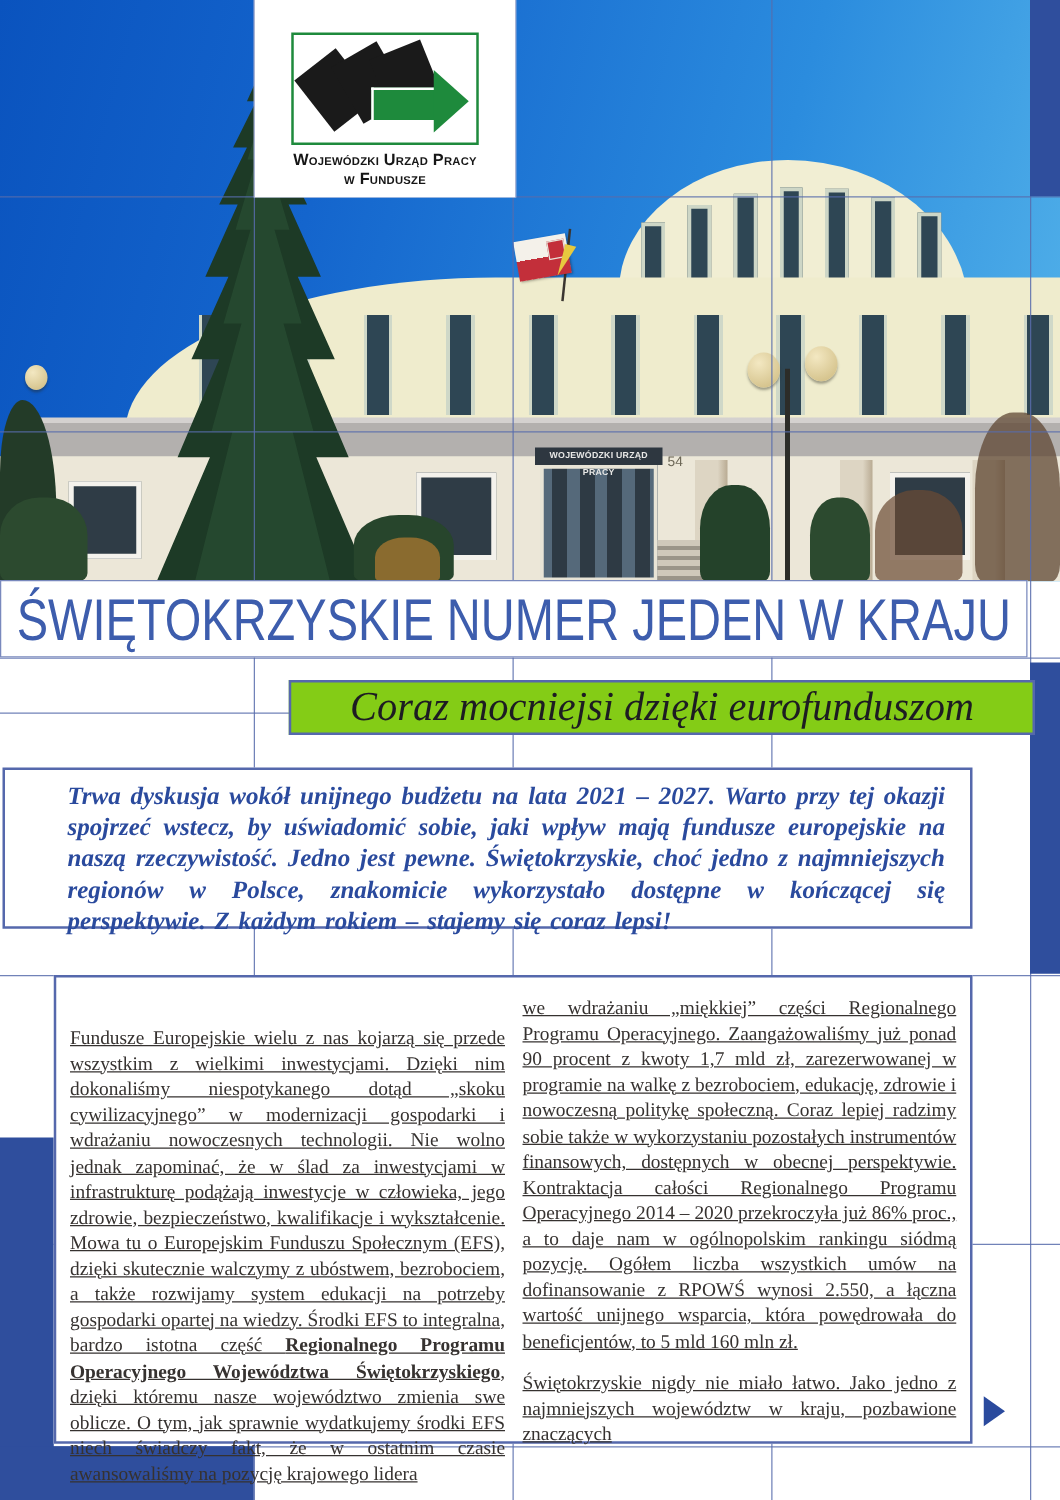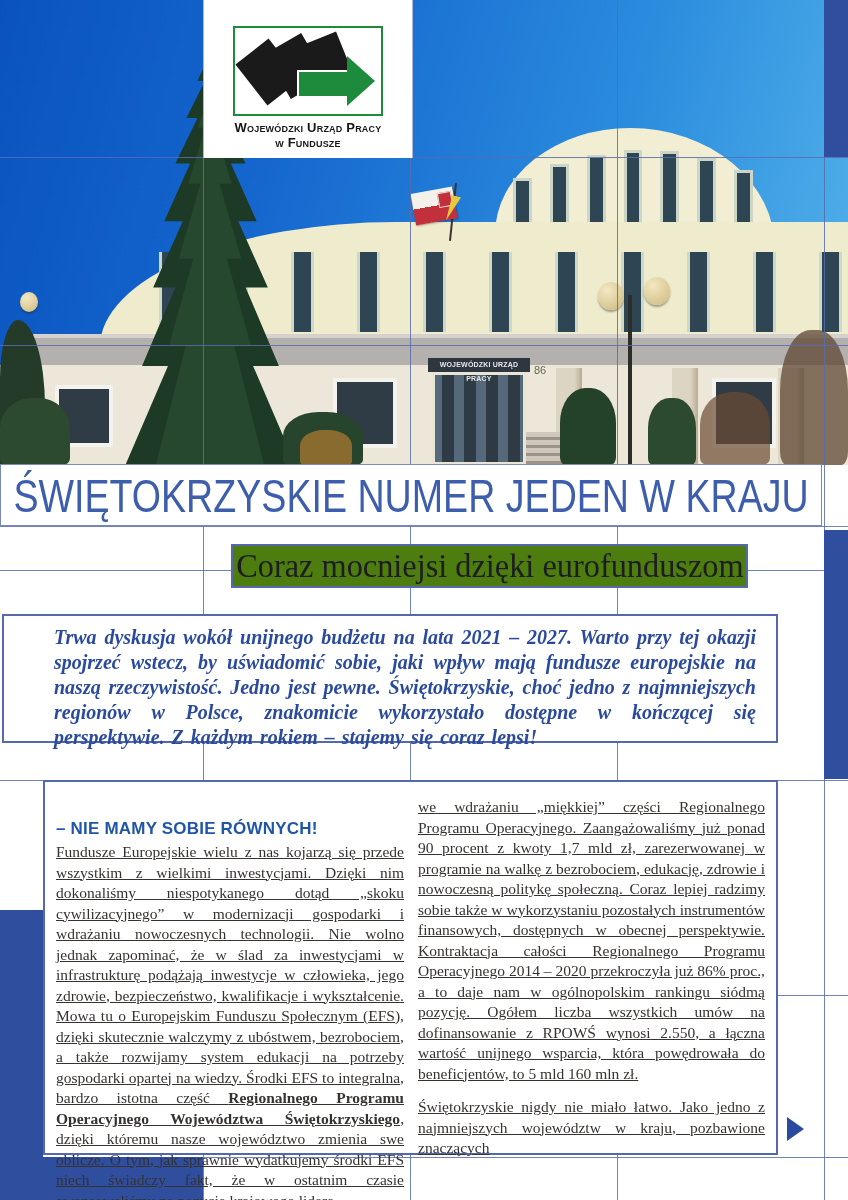--- a/index.html
+++ b/index.html
@@ -75,22 +75,22 @@
       font-family:"Liberation Sans",sans-serif;font-weight:bold;font-variant:small-caps;
       font-size:13px;line-height:15px;letter-spacing:.2px;}
 
   
   .headline-band{position:absolute;left:0;top:464px;width:822px;height:62px;background:#fff;
       border:1px solid rgba(88,108,172,.8);box-sizing:border-box;display:flex;align-items:center;justify-content:center;}
   .headline-band h1{margin:0;font-family:"Liberation Sans",sans-serif;font-weight:400;
       font-size:47px;color:#3d5dad;white-space:nowrap;transform:scaleX(.8);letter-spacing:0;}
 
   
-  .subhead-box{position:absolute;left:231px;top:544px;width:517px;height:44px;background:#4d7c0f;
-      border:2px solid #5568ac;box-sizing:border-box;display:flex;align-items:center;justify-content:center;}
+  .subhead-box{position:absolute;left:231px;top:544px;width:597px;height:44px;background:#84cc16;
+      border:2px solid #5568ac;box-sizing:border-box;display:flex;align-items:center;justify-content:center;font-style:italic;}
   .subhead-box h2{margin:0;font-family:"Liberation Serif",serif;font-weight:400;
       font-size:33px;color:#1d1c22;white-space:nowrap;transform:scaleX(.98);}
 
   
   .intro-box{position:absolute;left:2px;top:614px;width:776px;height:129px;background:#fff;
       border:2px solid #5568ac;box-sizing:border-box;padding:9px 20px 0 50px;}
   .intro-box p{margin:0;font-family:"Liberation Serif",serif;font-style:italic;font-weight:bold;
       font-size:20px;line-height:25px;color:#2a4a9d;text-align:justify;word-spacing:2px;}
 
   
@@ -132,21 +132,21 @@
     <div class="lower-wall"></div>
     <div class="pillar" style="left:556px;"></div>
     <div class="pillar" style="left:672px;"></div>
     <div class="pillar" style="left:778px;"></div>
     <div class="low-win" style="left:55px;top:385px;width:50px;height:54px;"></div>
     <div class="low-win" style="left:333px;top:378px;width:56px;height:62px;"></div>
     <div class="low-win" style="left:712px;top:378px;width:56px;height:62px;"></div>
     <div class="entrance"></div>
     <div class="entrance-frame"></div>
     <div class="door-sign">WOJEWÓDZKI URZĄD PRACY</div>
-    <div class="house-number">86</div>
+    <div class="house-number">54</div>
     <div class="steps"></div>
     <div class="flagpole"></div>
     <div class="flag"></div>
     <div class="flag-emblem"></div>
     <div class="pennant"></div>
     <div class="dark-trees-left"></div>
     <div class="spruce"></div>
     <div class="spruce2"></div>
     <div class="bush" style="left:0px;top:398px;width:70px;height:67px;background:#2c4a2f;"></div>
     <div class="bush" style="left:283px;top:412px;width:80px;height:53px;background:#27452c;"></div>
@@ -201,21 +201,20 @@
   </div>
 
   <div class="intro-box">
     <p>Trwa dyskusja wokół unijnego budżetu na lata 2021 – 2027. Warto przy tej okazji spojrzeć wstecz, by uświadomić sobie, jaki wpływ mają fundusze europejskie na naszą rzeczywistość. Jedno jest pewne. Świętokrzyskie, choć jedno z najmniejszych regionów w Polsce, znakomicie wykorzystało dostępne w kończącej się perspektywie. Z każdym rokiem – stajemy się coraz lepsi!</p>
   </div>
 
   <div class="main-box">
     <div class="col left">
       <h3>
         <br>
-        <span>– NIE MAMY SOBIE RÓWNYCH!</span>
       </h3>
       <p><span>Fundusze Europejskie wielu z nas kojarzą się przede wszystkim z wielkimi inwestycjami. Dzięki nim dokonaliśmy niespotykanego dotąd „skoku cywilizacyjnego” w modernizacji gospodarki i wdrażaniu nowoczesnych technologii. Nie wolno jednak zapominać, że w ślad za inwestycjami w infrastrukturę podążają inwestycje w człowieka, jego zdrowie, bezpieczeństwo, kwalifikacje i wykształcenie. Mowa tu o Europejskim Funduszu Społecznym (EFS), dzięki skutecznie walczymy z ubóstwem, bezrobociem, a także rozwijamy system edukacji na potrzeby gospodarki opartej na wiedzy. Środki EFS to integralna, bardzo istotna część </span><strong>Regionalnego Programu Operacyjnego Województwa Świętokrzyskiego</strong><span>, dzięki któremu nasze województwo zmienia swe oblicze. O tym, jak sprawnie wydatkujemy środki EFS niech świadczy fakt, że w ostatnim czasie awansowaliśmy na pozycję krajowego lidera</span></p>
     </div>
     <div class="col right">
       <p>we wdrażaniu „miękkiej” części Regionalnego Programu Operacyjnego. Zaangażowaliśmy już ponad 90 procent z kwoty 1,7 mld zł, zarezerwowanej w programie na walkę z bezrobociem, edukację, zdrowie i nowoczesną politykę społeczną. Coraz lepiej radzimy sobie także w wykorzystaniu pozostałych instrumentów finansowych, dostępnych w obecnej perspektywie. Kontraktacja całości Regionalnego Programu Operacyjnego 2014 – 2020 przekroczyła już 86% proc., a to daje nam w ogólnopolskim rankingu siódmą pozycję. Ogółem liczba wszystkich umów na dofinansowanie z RPOWŚ wynosi 2.550, a łączna wartość unijnego wsparcia, która powędrowała do beneficjentów, to 5 mld 160 mln zł.</p>
       <div class="gap"></div>
       <p>Świętokrzyskie nigdy nie miało łatwo. Jako jedno z najmniejszych województw w kraju, pozbawione znaczących</p>
     </div>
   </div>
 

